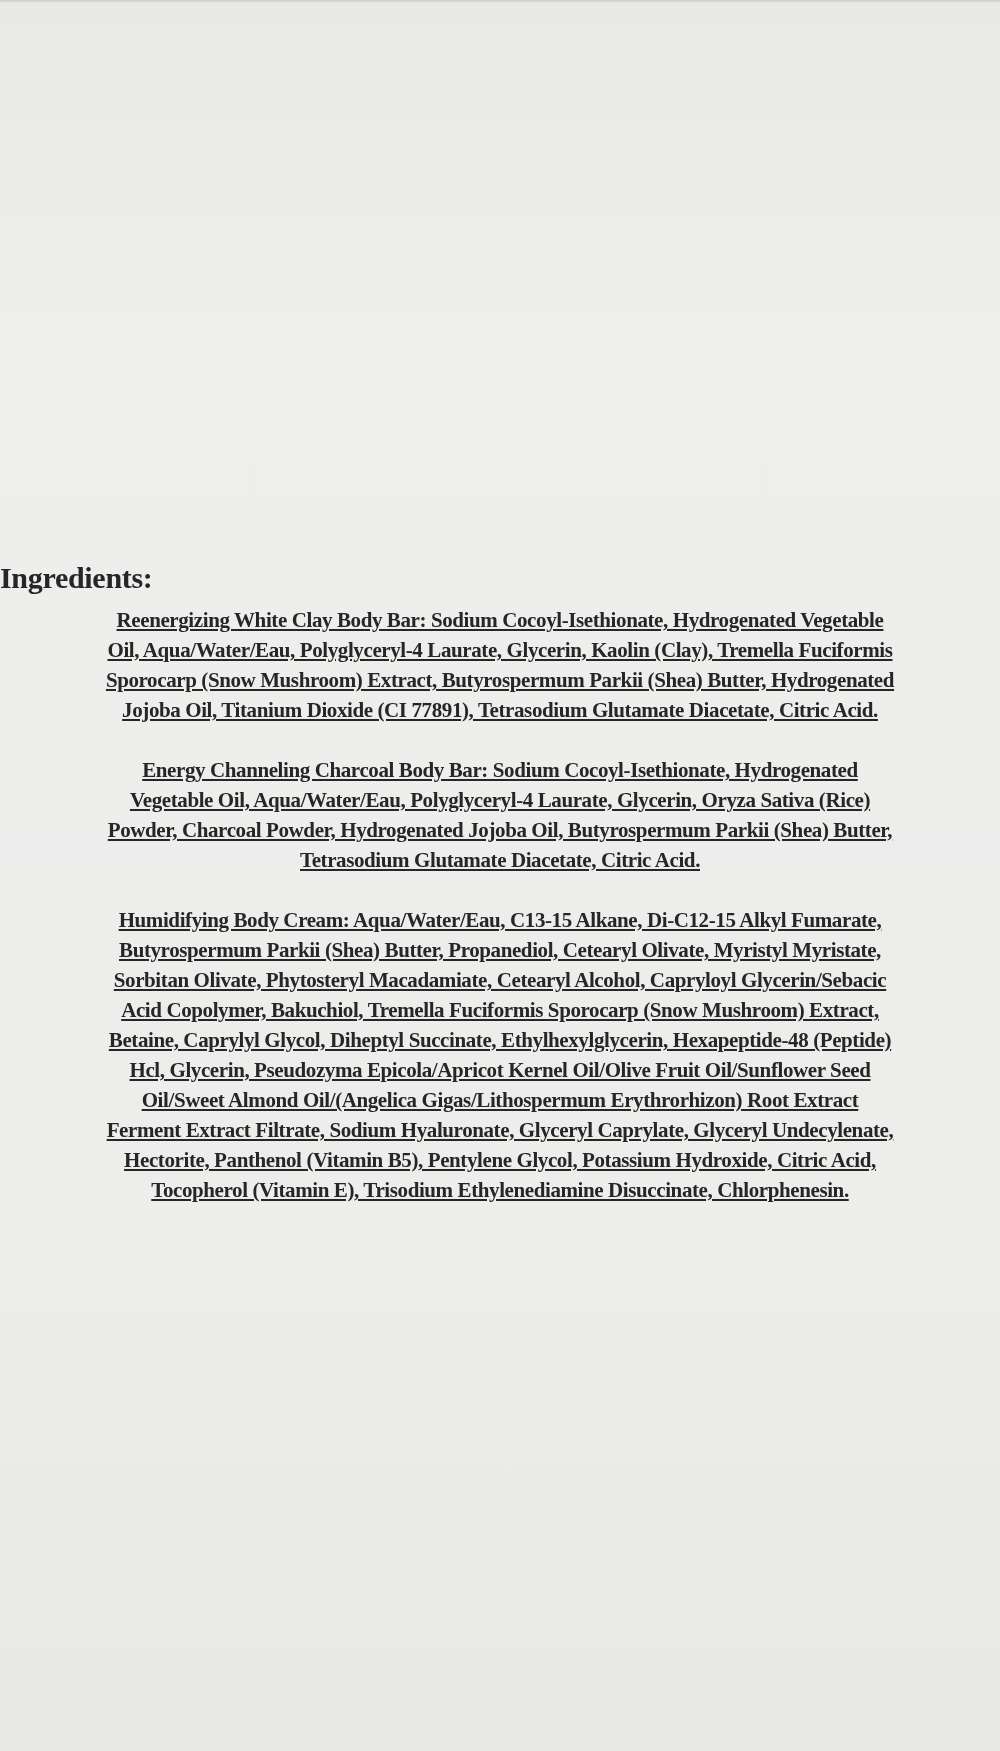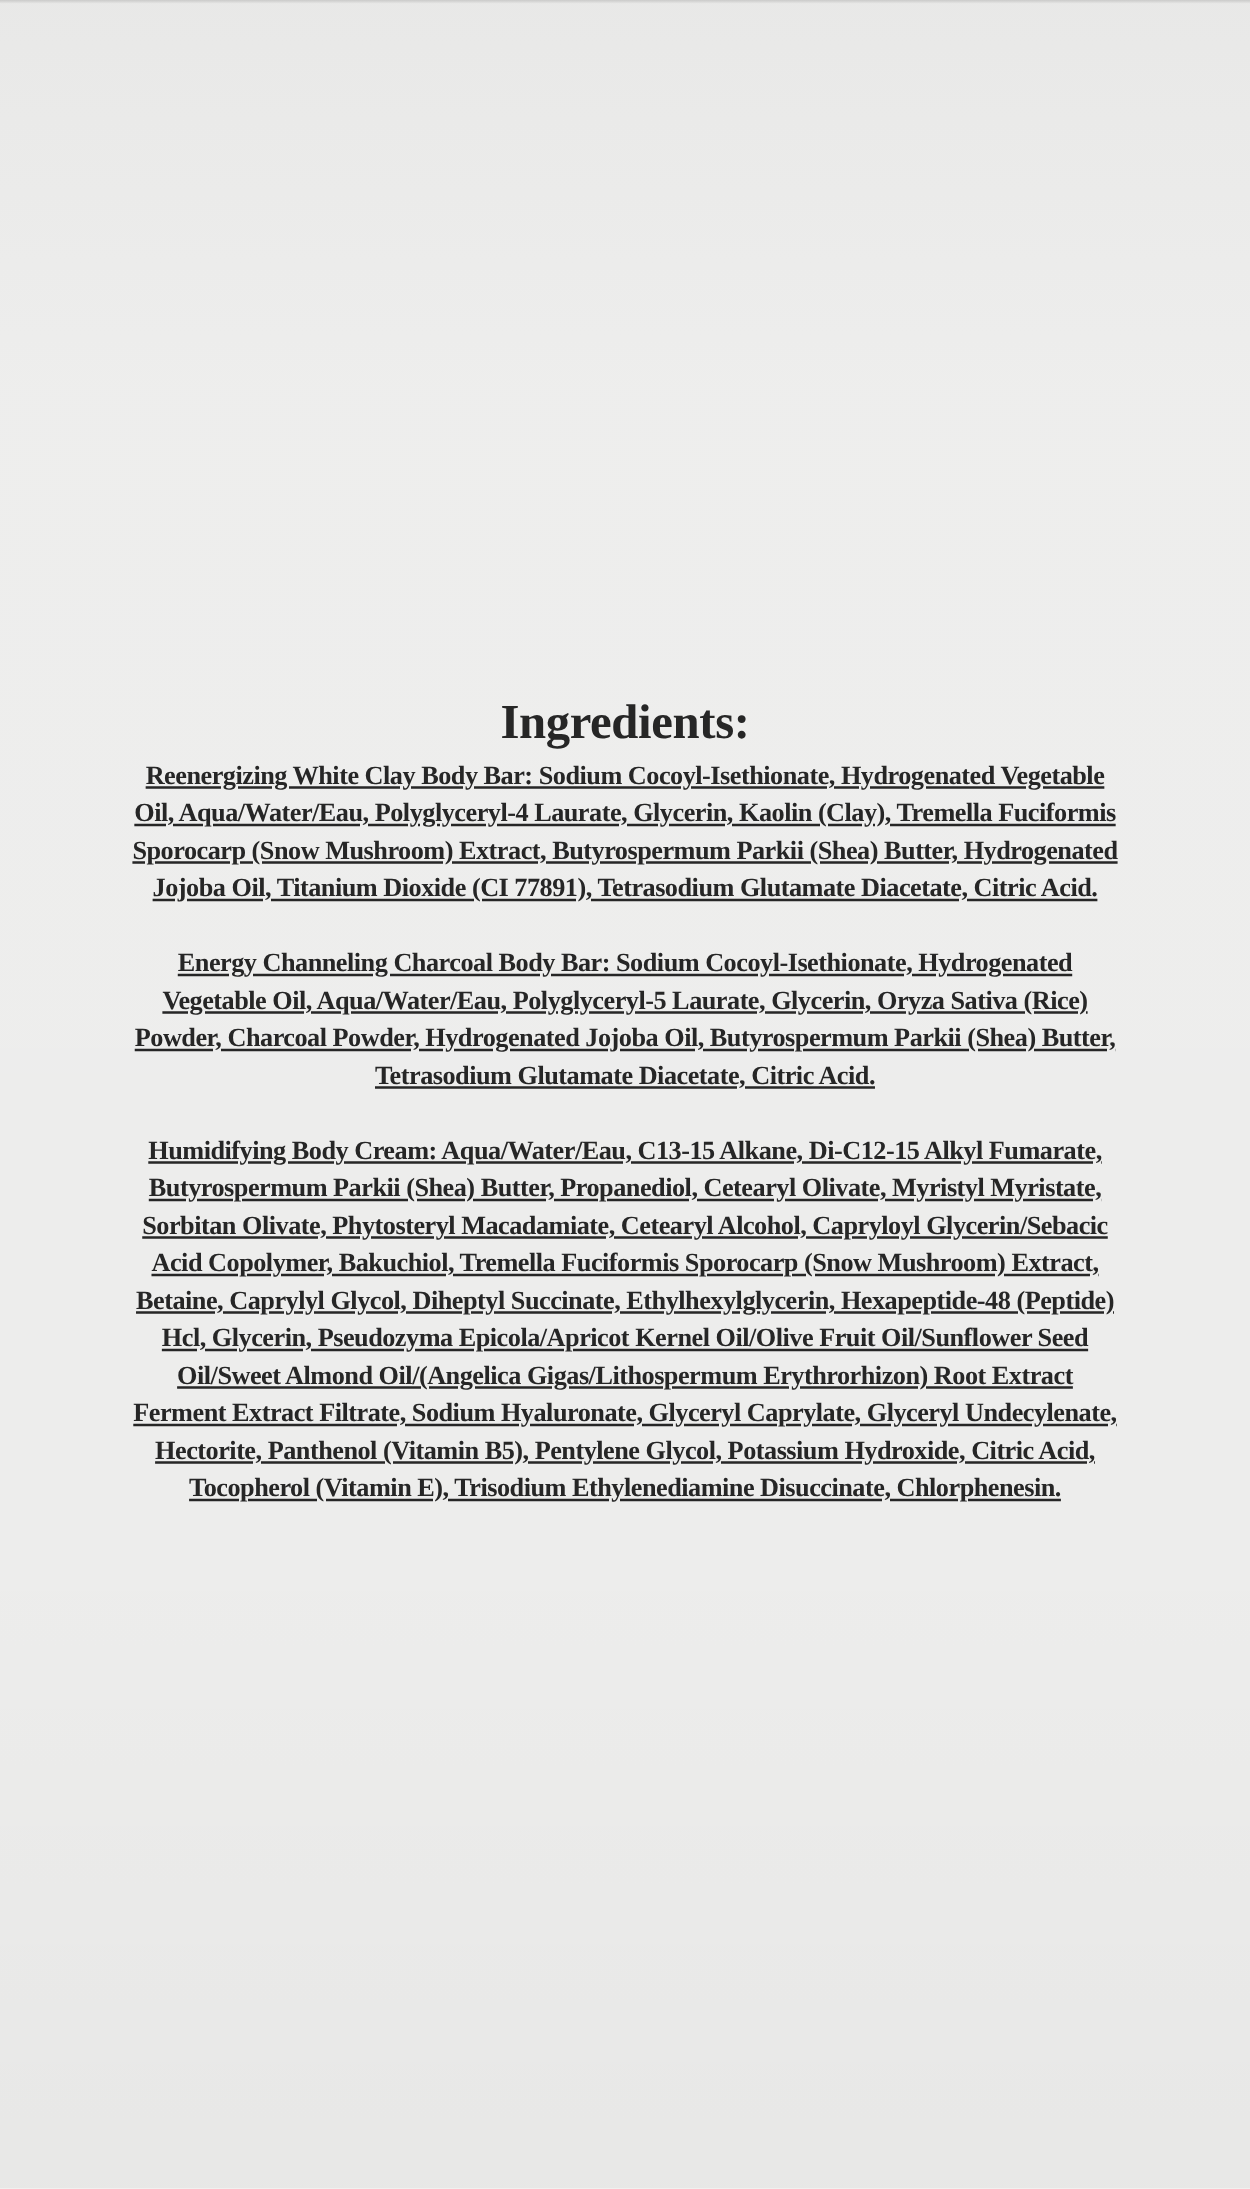--- a/index.html
+++ b/index.html
@@ -36,25 +36,25 @@
   .top-edge {
     position: absolute;
     top: 0;
     left: 0;
     width: 100%;
     height: 3px;
     background: linear-gradient(180deg, rgba(0,0,0,0.13), rgba(0,0,0,0));
   }
   .heading {
     margin: 0 0 9px 0;
-    font-size: 39px;
+    font-size: 30px;
     line-height: 36px;
     font-weight: 700;
     letter-spacing: -0.3px;
-    text-align: center;
+    text-align: left;
   }
   .para {
     margin: 0;
     font-size: 21px;
     line-height: 30px;
     font-weight: 600;
     letter-spacing: -0.4px;
     text-align: center;
     white-space: pre; 
     text-decoration: underline;
@@ -70,21 +70,21 @@
   <div class="top-edge"></div>
 
   <h2 class="heading">Ingredients:</h2>
 
   <p class="para">Reenergizing White Clay Body Bar: Sodium Cocoyl-Isethionate, Hydrogenated Vegetable
 Oil, Aqua/Water/Eau, Polyglyceryl-4 Laurate, Glycerin, Kaolin (Clay), Tremella Fuciformis
 Sporocarp (Snow Mushroom) Extract, Butyrospermum Parkii (Shea) Butter, Hydrogenated
 Jojoba Oil, Titanium Dioxide (CI 77891), Tetrasodium Glutamate Diacetate, Citric Acid.</p>
 
   <p class="para">Energy Channeling Charcoal Body Bar: Sodium Cocoyl-Isethionate, Hydrogenated
-Vegetable Oil, Aqua/Water/Eau, Polyglyceryl-5 Laurate, Glycerin, Oryza Sativa (Rice)
+Vegetable Oil, Aqua/Water/Eau, Polyglyceryl-4 Laurate, Glycerin, Oryza Sativa (Rice)
 Powder, Charcoal Powder, Hydrogenated Jojoba Oil, Butyrospermum Parkii (Shea) Butter,
 Tetrasodium Glutamate Diacetate, Citric Acid.</p>
 
   <p class="para">Humidifying Body Cream: Aqua/Water/Eau, C13-15 Alkane, Di-C12-15 Alkyl Fumarate,
 Butyrospermum Parkii (Shea) Butter, Propanediol, Cetearyl Olivate, Myristyl Myristate,
 Sorbitan Olivate, Phytosteryl Macadamiate, Cetearyl Alcohol, Capryloyl Glycerin/Sebacic
 Acid Copolymer, Bakuchiol, Tremella Fuciformis Sporocarp (Snow Mushroom) Extract,
 Betaine, Caprylyl Glycol, Diheptyl Succinate, Ethylhexylglycerin, Hexapeptide-48 (Peptide)
 Hcl, Glycerin, Pseudozyma Epicola/Apricot Kernel Oil/Olive Fruit Oil/Sunflower Seed
 Oil/Sweet Almond Oil/(Angelica Gigas/Lithospermum Erythrorhizon) Root Extract

